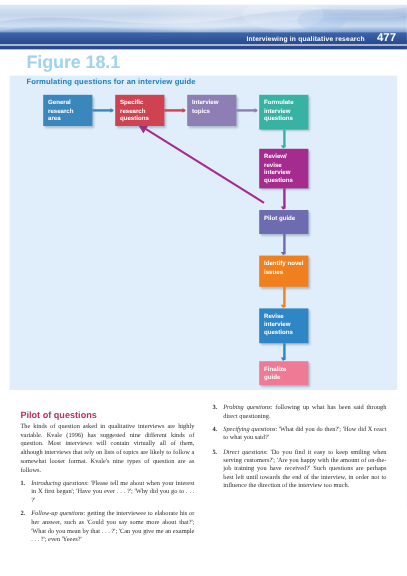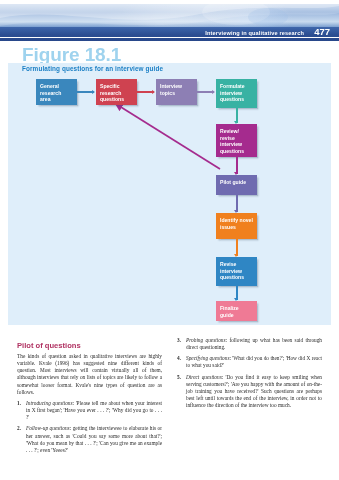--- a/index.html
+++ b/index.html
@@ -63,21 +63,21 @@
     left: 0; top: 37px;
     width: 339px; height: 1px;
     background: #ffffff;
   }
 
   
   .figure-title {
     position: absolute;
     left: 22px; top: 44px;
     font-family: "Liberation Sans", sans-serif;
-    font-size: 19px;
+    font-size: 15px;
     font-weight: 700;
     color: #9fd3ee;
     letter-spacing: -0.1px;
   }
   .figure-band {
     position: absolute;
     left: 8px; top: 63px;
     width: 323px; height: 262px;
     background: #dfeefa;
   }

